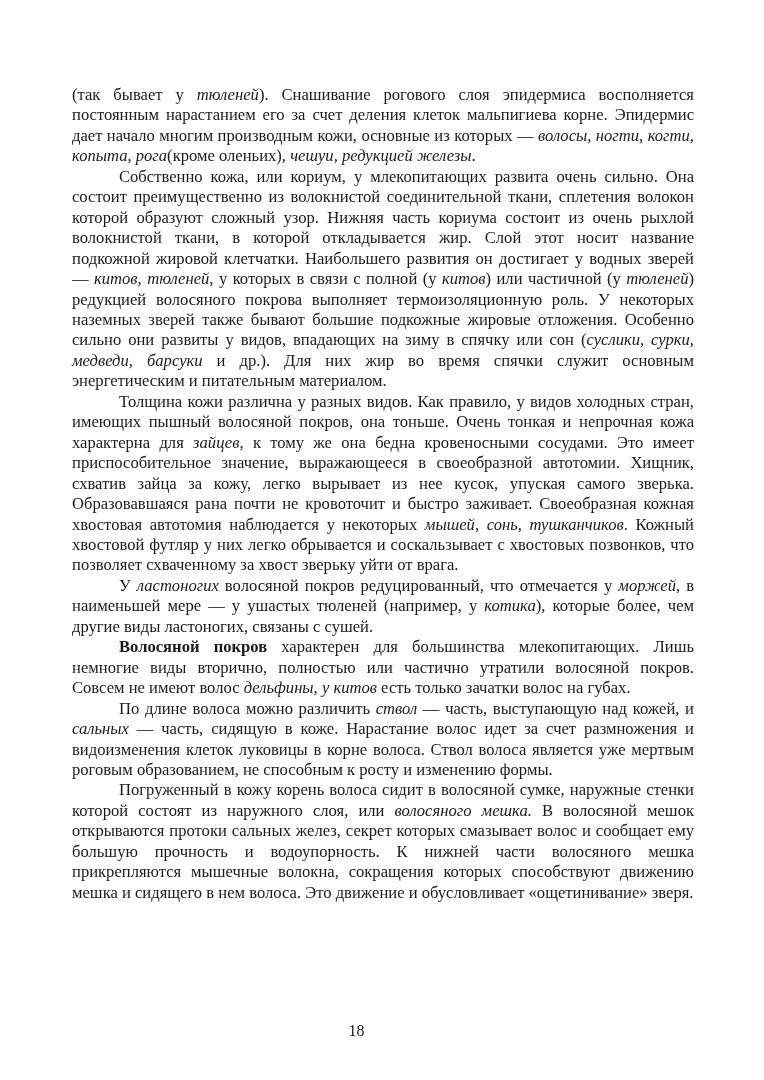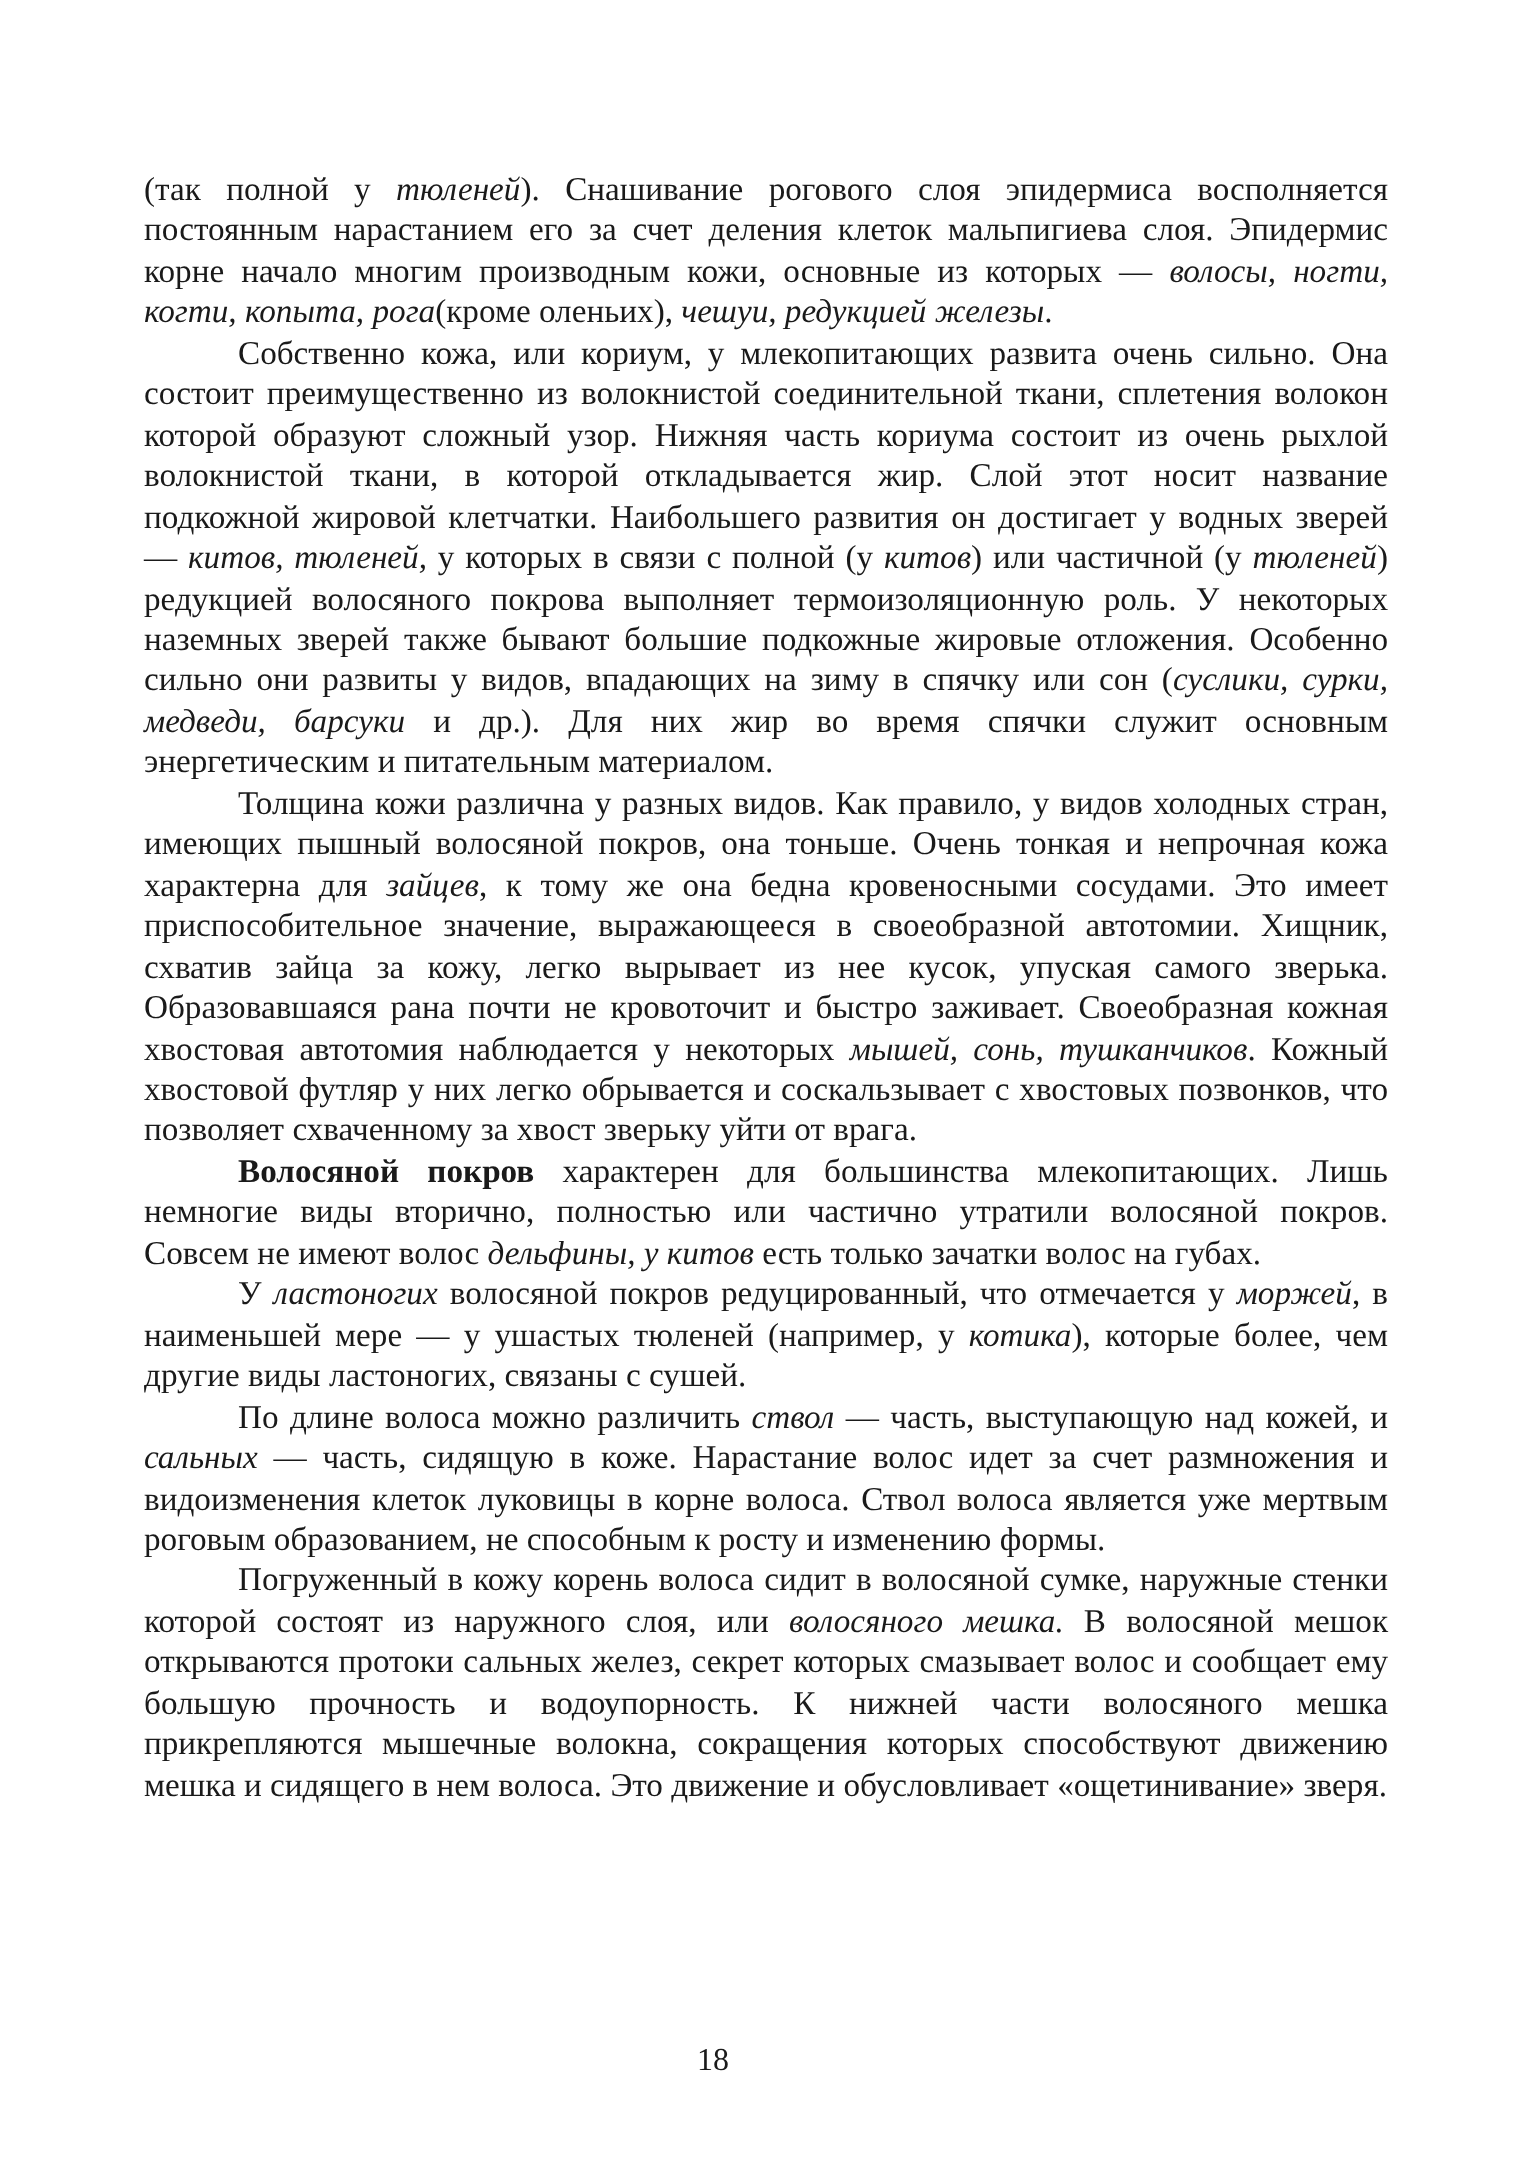--- a/index.html
+++ b/index.html
@@ -15,22 +15,22 @@
   .page b { font-weight: bold; }
   .pagenum {
     position: absolute; left: 0; width: 713px; top: 1022px; text-align: center;
     font-family: "Liberation Serif", serif; font-size: 16px; color: #1a1a1a;
   }
 </style>
 </head>
 <body>
 
 <div class="page">
-  <p class="first"><span>(так полной у </span><i>тюленей</i><span>). Снашивание рогового слоя эпидермиса восполняется постоянным нарастанием его за счет деления клеток мальпигиева слоя. Эпидермис корне начало многим производным кожи, основные из которых — </span><i>волосы, ногти, когти, копыта, рога</i><span>(кроме оленьих), </span><i>чешуи, редукцией железы</i><span>.</span></p>
+  <p class="first"><span>(так бывает у </span><i>тюленей</i><span>). Снашивание рогового слоя эпидермиса восполняется постоянным нарастанием его за счет деления клеток мальпигиева корне. Эпидермис дает начало многим производным кожи, основные из которых — </span><i>волосы, ногти, когти, копыта, рога</i><span>(кроме оленьих), </span><i>чешуи, редукцией железы</i><span>.</span></p>
   <p><span>Собственно кожа, или кориум, у млекопитающих развита очень сильно. Она состоит преимущественно из волокнистой соединительной ткани, сплетения волокон которой образуют сложный узор. Нижняя часть кориума состоит из очень рыхлой волокнистой ткани, в которой откладывается жир. Слой этот носит название подкожной жировой клетчатки. Наибольшего развития он достигает у водных зверей — </span><i>китов, тюленей,</i><span> у которых в связи с полной (у </span><i>китов</i><span>) или частичной (у </span><i>тюленей</i><span>) редукцией волосяного покрова выполняет термоизоляционную роль. У некоторых наземных зверей также бывают большие подкожные жировые отложения. Особенно сильно они развиты у видов, впадающих на зиму в спячку или сон (</span><i>суслики, сурки, медведи, барсуки</i><span> и др.). Для них жир во время спячки служит основным энергетическим и питательным материалом.</span></p>
   <p><span>Толщина кожи различна у разных видов. Как правило, у видов холодных стран, имеющих пышный волосяной покров, она тоньше. Очень тонкая и непрочная кожа характерна для </span><i>зайцев</i><span>, к тому же она бедна кровеносными сосудами. Это имеет приспособительное значение, выражающееся в своеобразной автотомии. Хищник, схватив зайца за кожу, легко вырывает из нее кусок, упуская самого зверька. Образовавшаяся рана почти не кровоточит и быстро заживает. Своеобразная кожная хвостовая автотомия наблюдается у некоторых </span><i>мышей, сонь, тушканчиков</i><span>. Кожный хвостовой футляр у них легко обрывается и соскальзывает с хвостовых позвонков, что позволяет схваченному за хвост зверьку уйти от врага.</span></p>
+  <p><span>У </span><i>ластоногих</i><span> волосяной покров редуцированный, что отмечается у </span><i>моржей</i><span>, в наименьшей мере — у ушастых тюленей (например, у </span><i>котика</i><span>), которые более, чем другие виды ластоногих, связаны с сушей.</span></p>
   <p><b>Волосяной покров</b><span> характерен для большинства млекопитающих. Лишь немногие виды вторично, полностью или частично утратили волосяной покров. Совсем не имеют волос </span><i>дельфины, у китов</i><span> есть только зачатки волос на губах.</span></p>
-  <p><span>У </span><i>ластоногих</i><span> волосяной покров редуцированный, что отмечается у </span><i>моржей</i><span>, в наименьшей мере — у ушастых тюленей (например, у </span><i>котика</i><span>), которые более, чем другие виды ластоногих, связаны с сушей.</span></p>
   <p><span>По длине волоса можно различить </span><i>ствол</i><span> — часть, выступающую над кожей, и </span><i>сальных</i><span> — часть, сидящую в коже. Нарастание волос идет за счет размножения и видоизменения клеток луковицы в корне волоса. Ствол волоса является уже мертвым роговым образованием, не способным к росту и изменению формы.</span></p>
   <p><span>Погруженный в кожу корень волоса сидит в волосяной сумке, наружные стенки которой состоят из наружного слоя, или </span><i>волосяного мешка.</i><span> В волосяной мешок открываются протоки сальных желез, секрет которых смазывает волос и сообщает ему большую прочность и водоупорность. К нижней части волосяного мешка прикрепляются мышечные волокна, сокращения которых способствуют движению мешка и сидящего в нем волоса. Это движение и обусловливает «ощетинивание» зверя.</span></p>
 </div>
 
 <div class="pagenum">18</div>
 
 </body></html>

